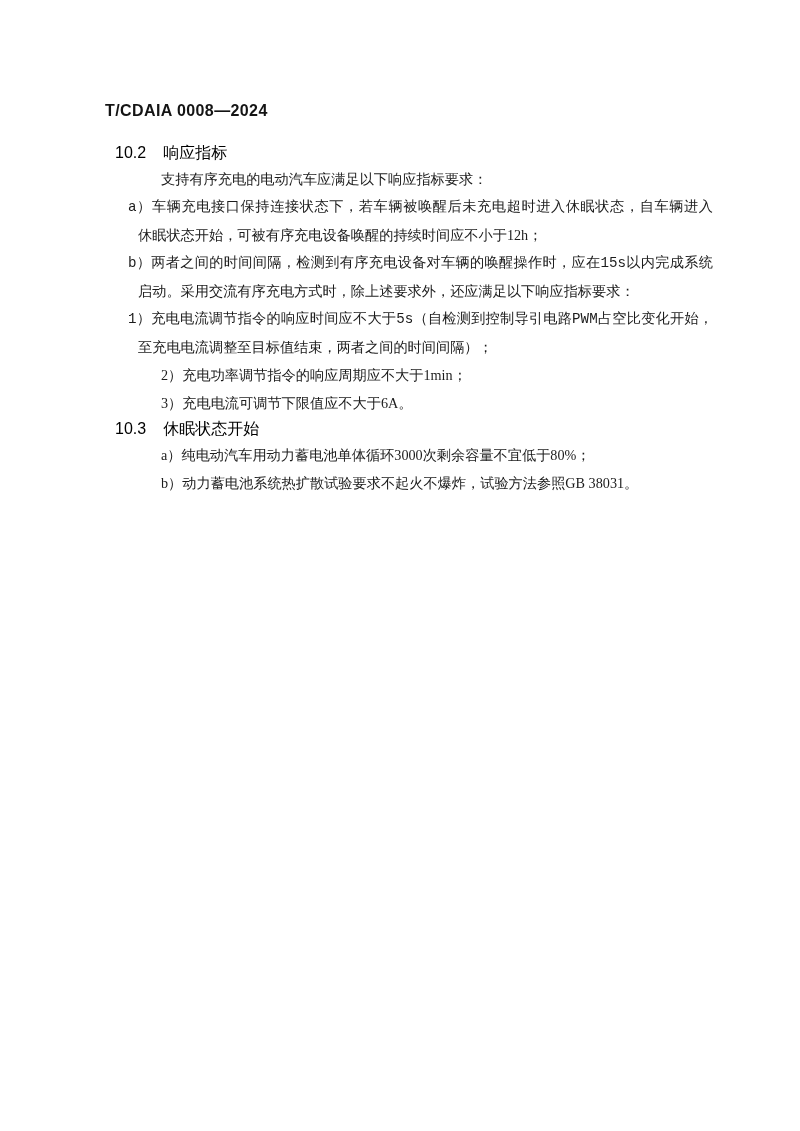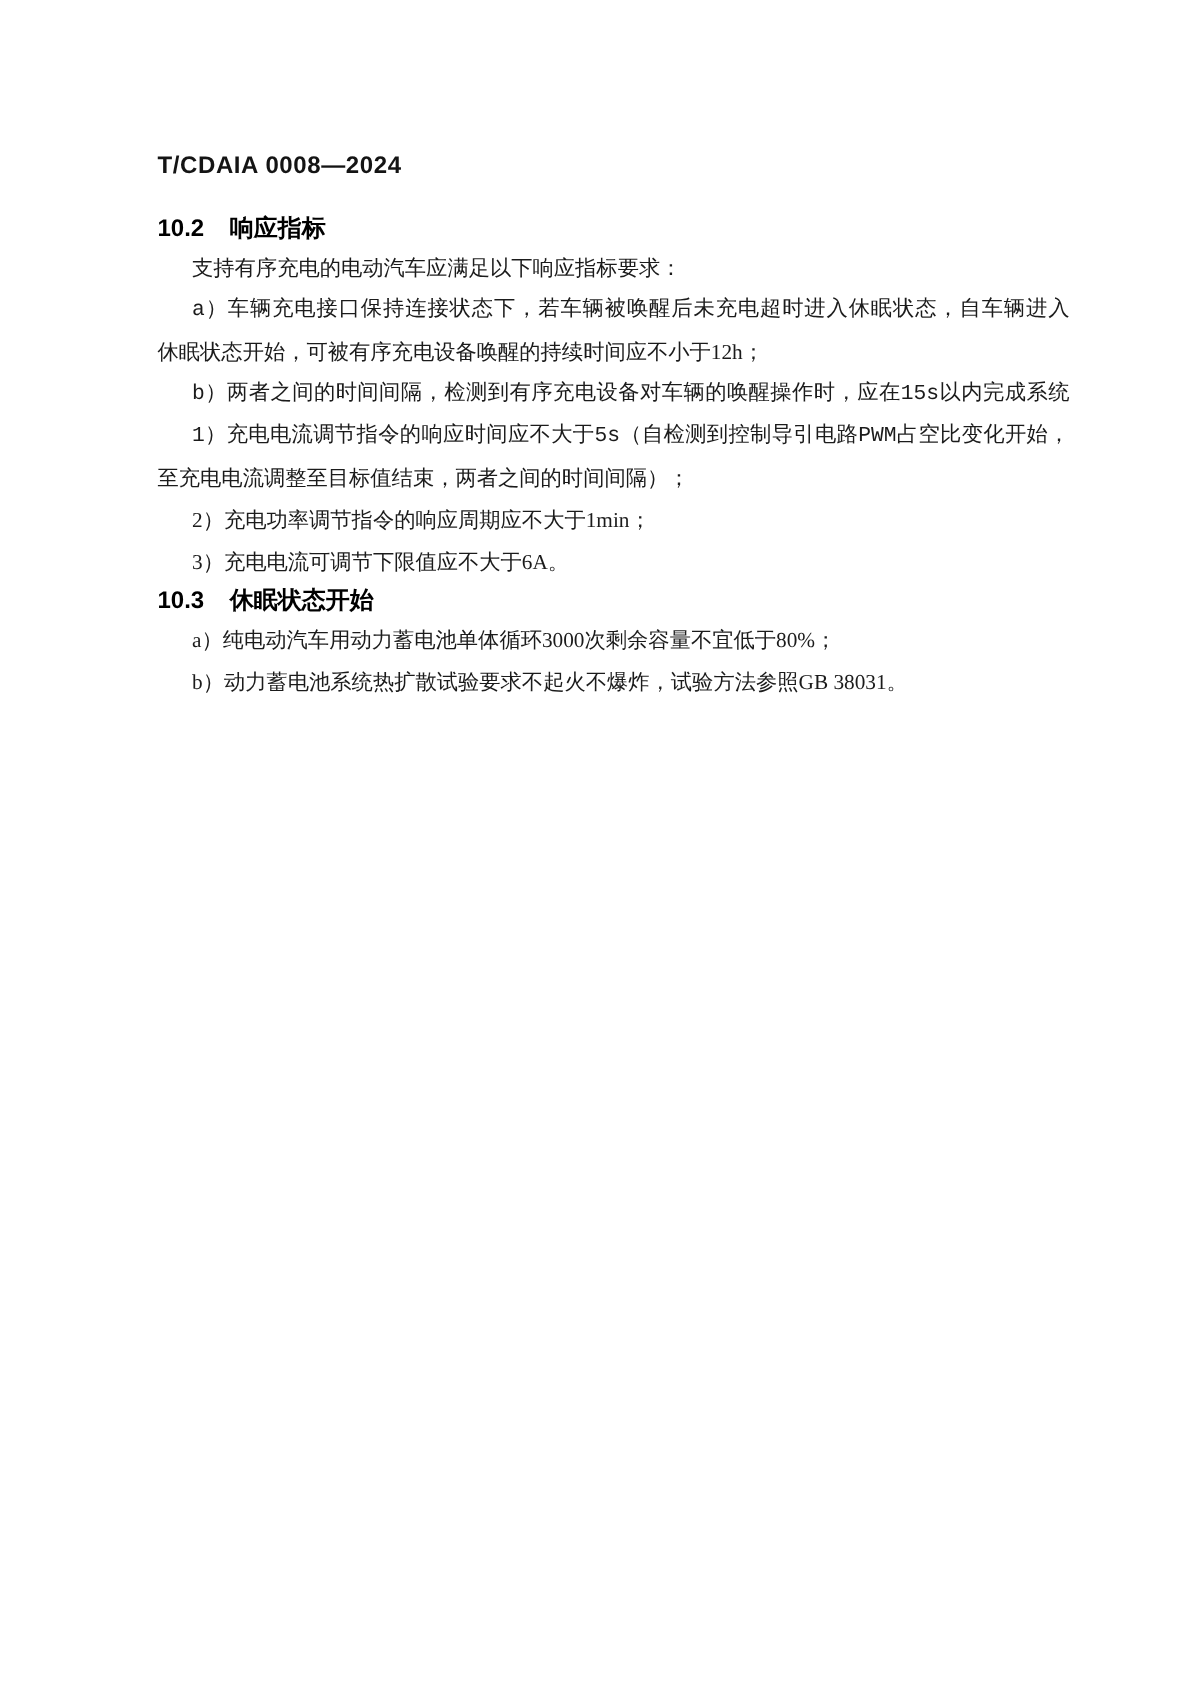--- a/index.html
+++ b/index.html
@@ -17,40 +17,41 @@
   .doc-header{
     font-family:"Liberation Sans","DejaVu Sans",sans-serif;
     font-weight:700;
     font-size:16px;
     letter-spacing:0.4px;
     line-height:28px;
     color:#141414;
   }
   .h-sec{
     font-family:"Liberation Sans","DejaVu Sans",sans-serif;
-    font-weight:700;
+    font-weight:400;
     font-size:16px;
     line-height:24px;
     color:#000000;
+    margin-left:10px;
   }
   .h-sec.first{margin-top:16px;}
   .h-num{display:inline-block;margin-right:17px;}
   .para{
     font-family:"Liberation Serif","DejaVu Serif",serif;
     font-size:14.2px;
     line-height:28px;
     color:#1b1b1b;
     margin:0;
   }
   .line{
     display:block;
     text-align:justify;
   }
   .line.fill{text-align-last:justify;font-family:Liberation Mono, monospace;}
-  .line.last{text-align-last:left;}
+  .line.last{text-align-last:left;margin-left:33px;}
   .line.indent{text-indent:23px;}
   .page-number{
     position:absolute;
     left:113px;top:1040px;
     font-family:Liberation Serif, serif;
     font-size:17px;
     color:#3a3a3a;
   }
 </style>
 </head>
@@ -69,20 +70,21 @@
       <span class="line last indent">支持有序充电的电动汽车应满足以下响应指标要求：</span>
     </div>
 
     <div class="para">
       <span class="line fill indent">a）车辆充电接口保持连接状态下，若车辆被唤醒后未充电超时进入休眠状态，自车辆进入</span>
       <span class="line last">休眠状态开始，可被有序充电设备唤醒的持续时间应不小于12h；</span>
     </div>
 
     <div class="para">
       <span class="line fill indent">b）两者之间的时间间隔，检测到有序充电设备对车辆的唤醒操作时，应在15s以内完成系统</span>
+      <span class="line last">启动。采用交流有序充电方式时，除上述要求外，还应满足以下响应指标要求：</span>
     </div>
 
     <div class="para">
       <span class="line fill indent">1）充电电流调节指令的响应时间应不大于5s（自检测到控制导引电路PWM占空比变化开始，</span>
       <span class="line last">至充电电流调整至目标值结束，两者之间的时间间隔）；</span>
     </div>
 
     <div class="para">
       <span class="line last indent">2）充电功率调节指令的响应周期应不大于1min；</span>
     </div>

